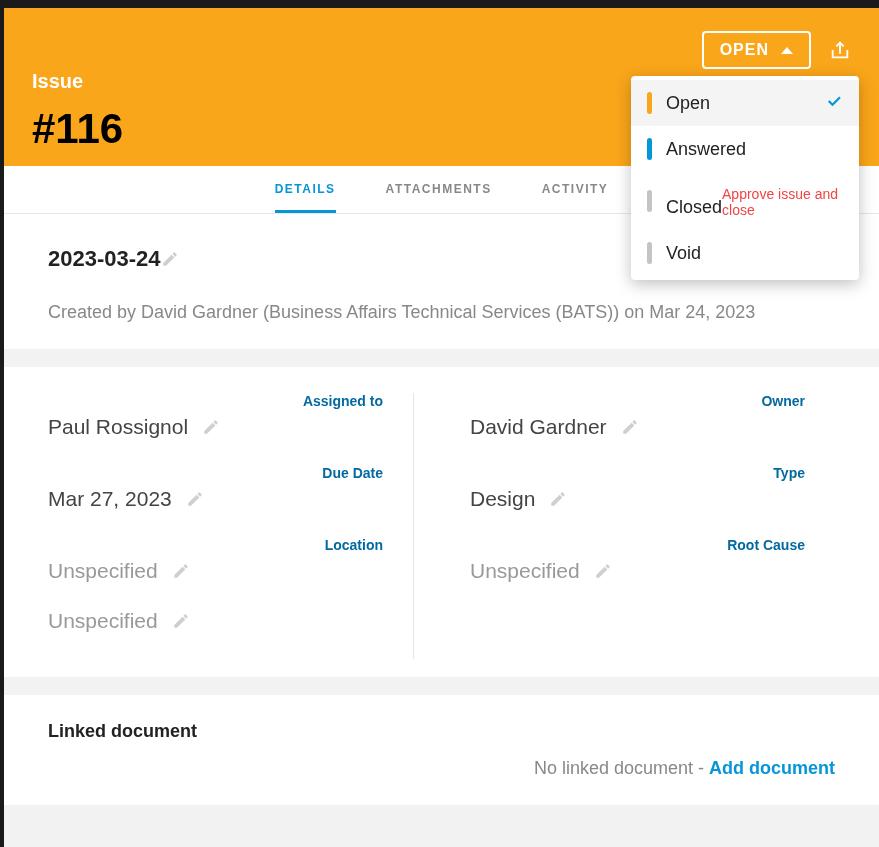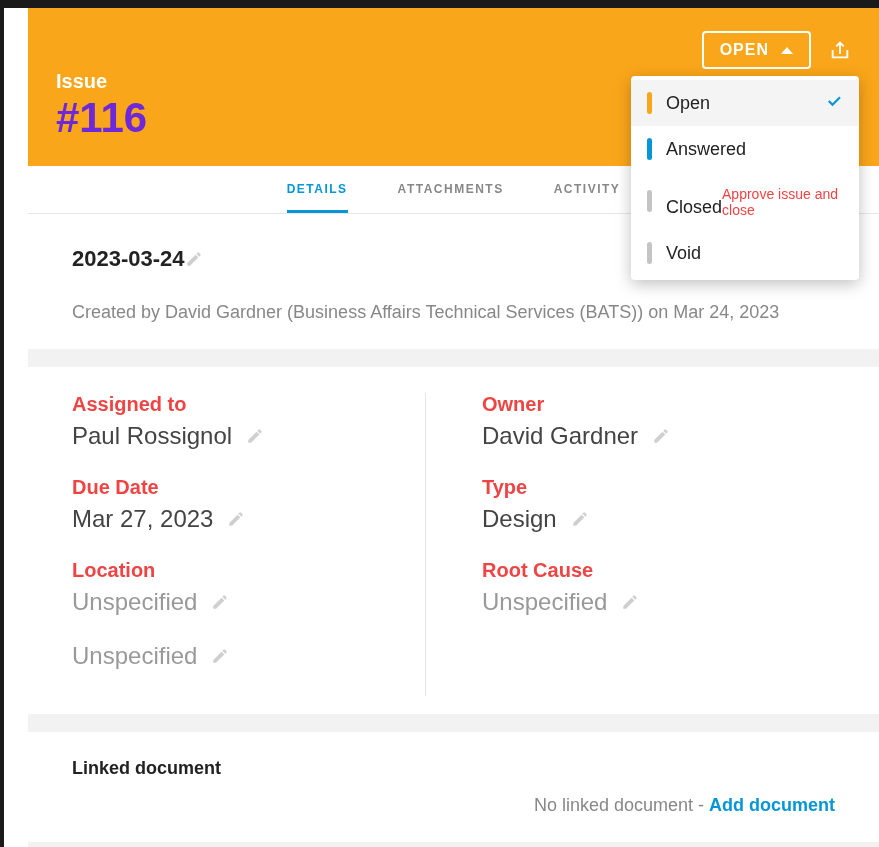--- a/index.html
+++ b/index.html
@@ -13,21 +13,20 @@
   }
   .page {
     position: absolute;
     top: 8px;
     left: 4px;
     right: 0;
     bottom: 0;
     background: #fff;
     display: flex;
     flex-direction: column;
-    padding-left: 24px;
   }
   
   .header {
     background: #faa61a;
     padding: 22px 28px 24px 28px;
     position: relative;
     height: 158px;
   }
   .header-top {
     display: flex;
@@ -56,24 +55,24 @@
     border-right: 6px solid transparent;
     border-bottom: 7px solid #fff;
   }
   .share-icon svg { display: block; }
   .issue-label {
     color: #fff;
     font-size: 20px;
     font-weight: 600;
   }
   .issue-id {
-    color: #6d28d9;
+    color: #000000;
     font-size: 42px;
     font-weight: 700;
-    margin-top: 1px;
+    margin-top: 12px;
   }
   
   .tabs {
     display: flex;
     justify-content: center;
     gap: 50px;
     border-bottom: 1px solid #e8e8e8;
     background: #fff;
   }
   .tab {
@@ -133,27 +132,28 @@
     padding-right: 30px;
   }
   .col + .col {
     border-left: 1px solid #e5e5e5;
     padding-left: 56px;
   }
   .field {
     margin-bottom: 26px;
   }
   .field-label {
-    font-size: 20px;
-    font-weight: 700;
-    color: #ef4444;
+    font-size: 14px;
+    font-weight: 700;
+    color: #0369a1;
     margin-bottom: 6px;
+    text-align: right;
   }
   .field-value {
-    font-size: 24px;
+    font-size: 21px;
     color: #444;
     display: flex;
     align-items: center;
     gap: 14px;
   }
   .field-value.unspecified { color: #999; }
   
   .linked-title {
     font-size: 18px;
     font-weight: 700;

